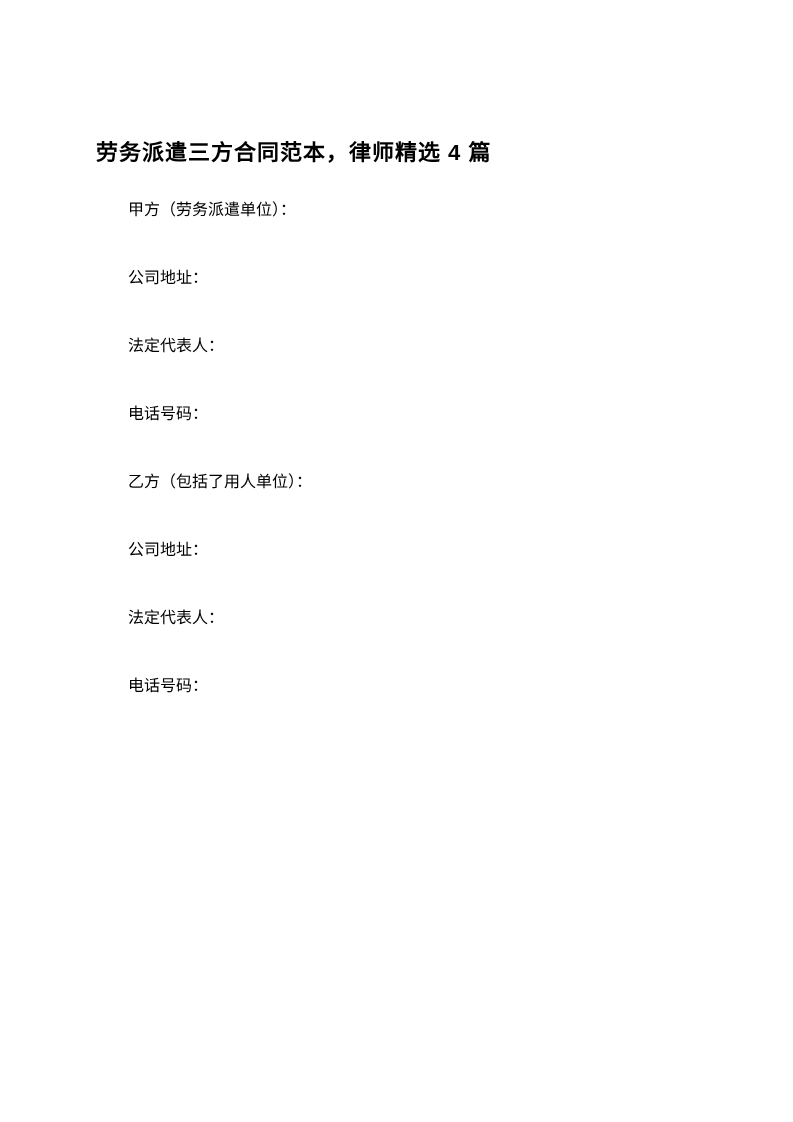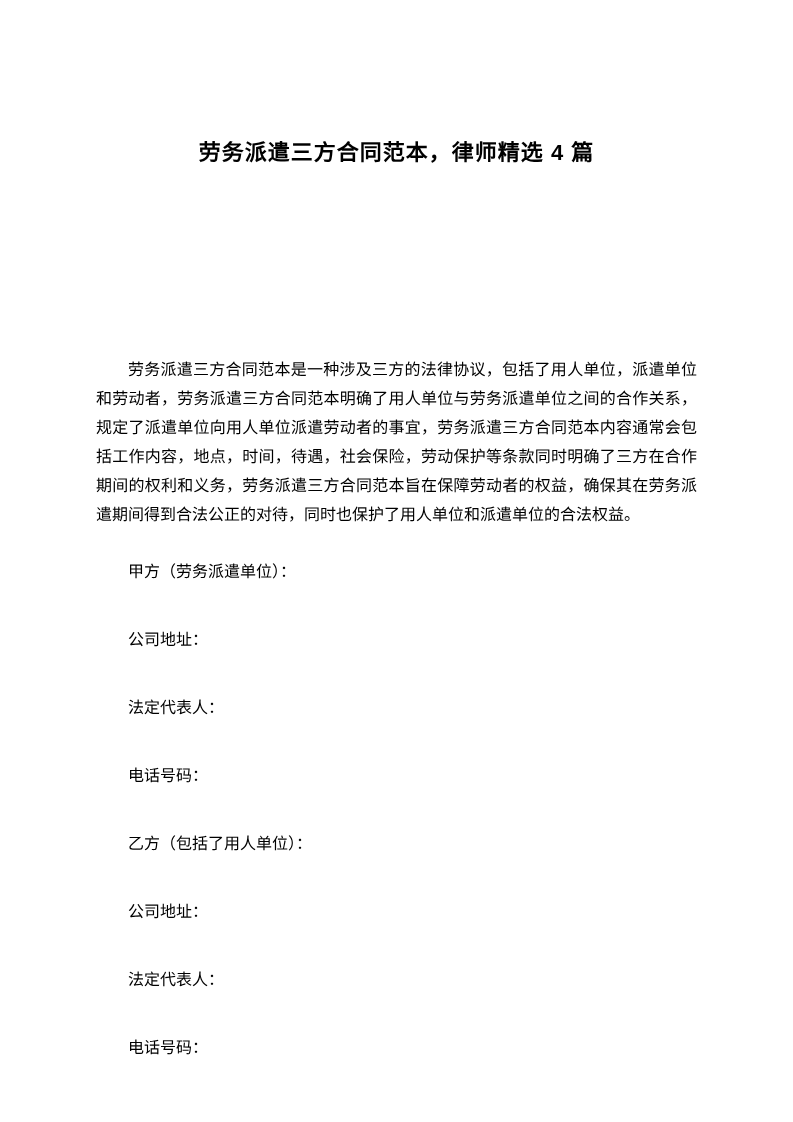--- a/index.html
+++ b/index.html
@@ -18,21 +18,20 @@
     background: #ffffff;
   }
   .content {
     margin: 0 96px;
   }
   .doc-title {
     margin-top: 139px;
     font-size: 22px;
     line-height: 28px;
     font-weight: bold;
-    text-align: center;
     letter-spacing: 1px;
   }
   .intro {
     margin-top: 188px;
     font-size: 16px;
     line-height: 29px;
     text-align: justify;
     text-justify: inter-ideograph;
     text-indent: 2em;
   }
@@ -54,21 +53,20 @@
   }
 </style>
 </head>
 <body>
 
 <div class="page">
   <div class="content">
 
     <h1 class="doc-title">劳务派遣三方合同范本，律师精选 4 篇</h1>
 
-    <p class="intro">劳务派遣三方合同范本是一种涉及三方的法律协议，包括了用人单位，派遣单位和劳动者，劳务派遣三方合同范本明确了用人单位与劳务派遣单位之间的合作关系，规定了派遣单位向用人单位派遣劳动者的事宜，劳务派遣三方合同范本内容通常会包括工作内容，地点，时间，待遇，社会保险，劳动保护等条款同时明确了三方在合作期间的权利和义务，劳务派遣三方合同范本旨在保障劳动者的权益，确保其在劳务派遣期间得到合法公正的对待，同时也保护了用人单位和派遣单位的合法权益。</p>
 
 
     <p class="field-line first">甲方（劳务派遣单位）：</p>
 
     <p class="field-line">公司地址：</p>
 
     <p class="field-line">法定代表人：</p>
 
     <p class="field-line">电话号码：</p>
 

